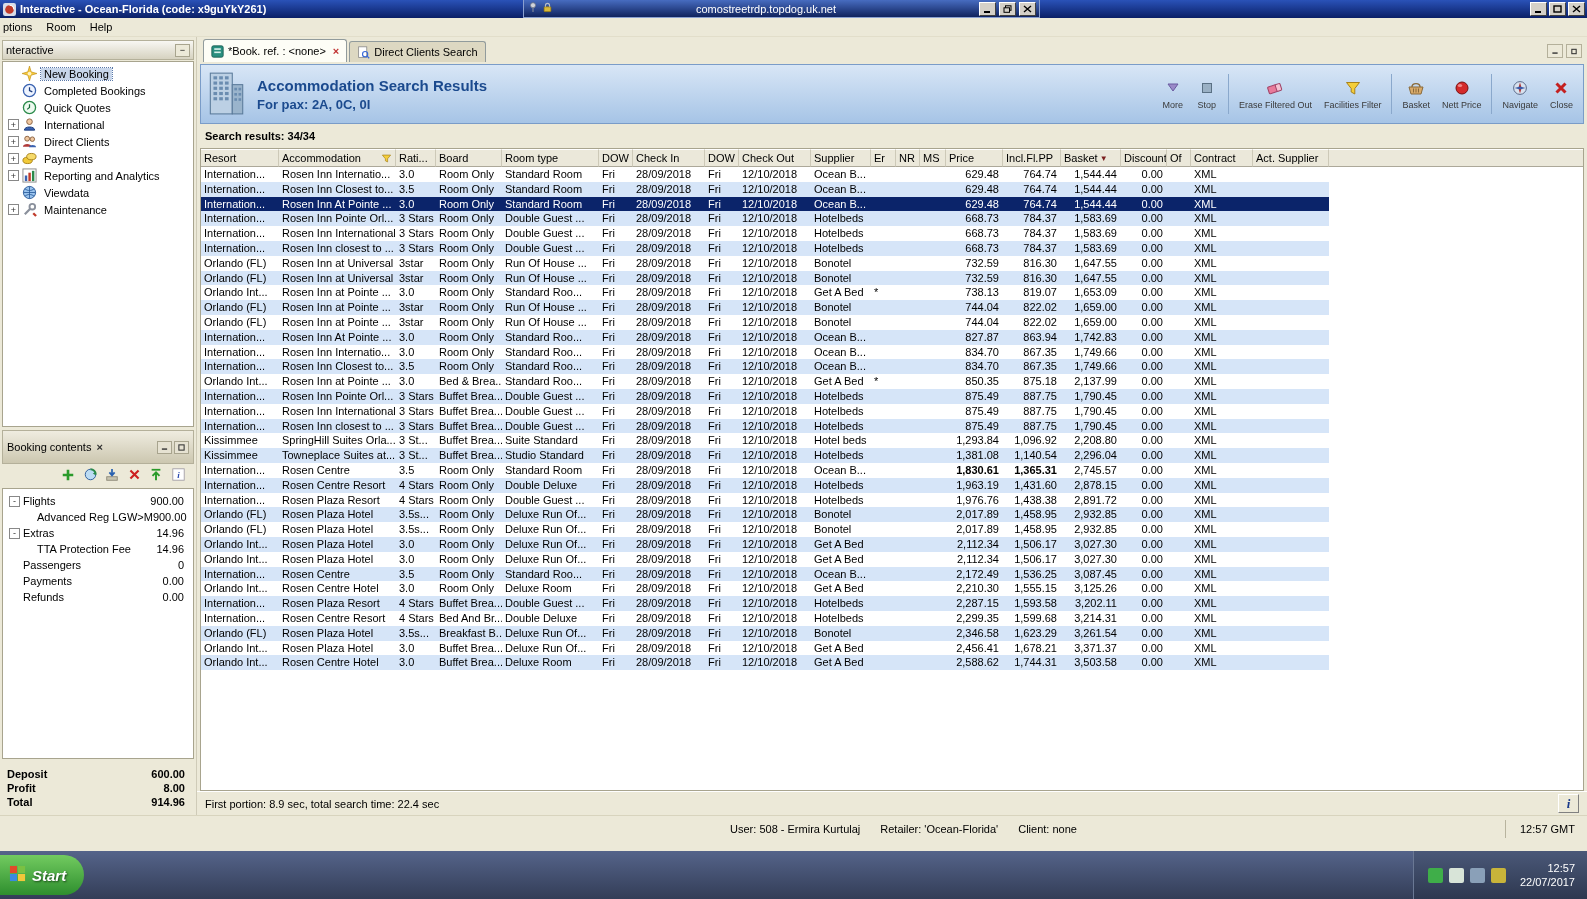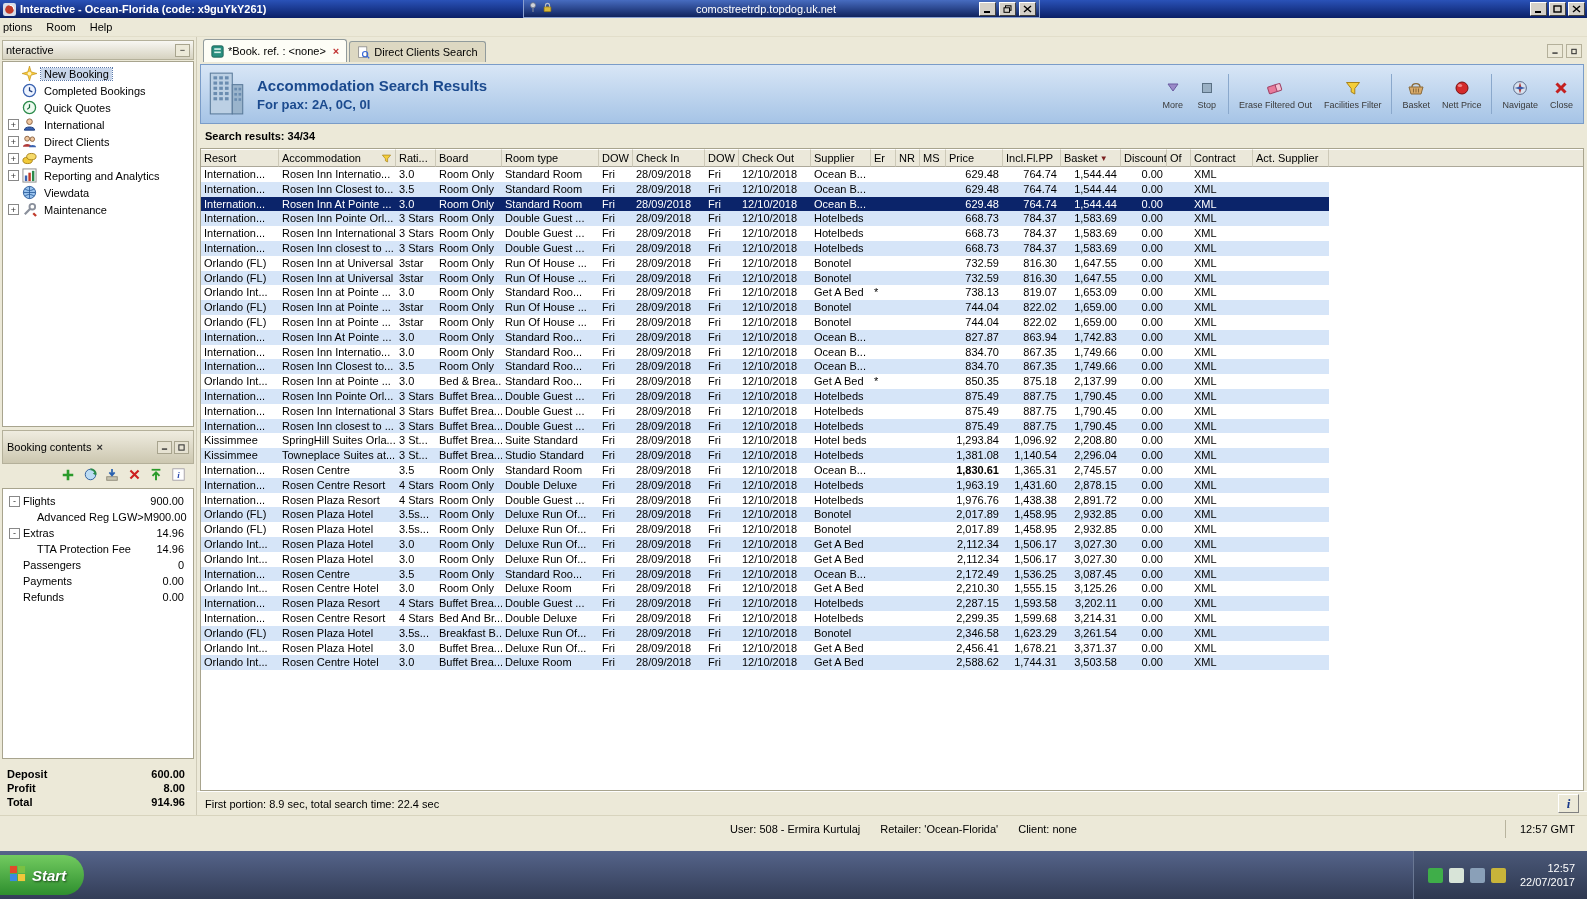--- a/index.html
+++ b/index.html
@@ -1091,21 +1091,21 @@
               <span class="gc" style="flex: 0 0 97px; width: 97px;">Standard Room</span>
               <span class="gc" style="flex: 0 0 34px; width: 34px;">Fri</span>
               <span class="gc" style="flex: 0 0 72px; width: 72px;">28/09/2018</span>
               <span class="gc" style="flex: 0 0 34px; width: 34px;">Fri</span>
               <span class="gc" style="flex: 0 0 72px; width: 72px;">12/10/2018</span>
               <span class="gc" style="flex: 0 0 60px; width: 60px;">Ocean B...</span>
               <span class="gc" style="flex: 0 0 25px; width: 25px;"></span>
               <span class="gc" style="flex: 0 0 24px; width: 24px;"></span>
               <span class="gc" style="flex: 0 0 26px; width: 26px;"></span>
               <span class="gc right" style="flex: 0 0 57px; width: 57px; font-weight: bold;">1,830.61</span>
-              <span class="gc right" style="flex: 0 0 58px; width: 58px;">1,365.31</span>
+              <span class="gc right" style="flex: 0 0 58px; width: 58px; font-weight: bold;">1,365.31</span>
               <span class="gc right" style="flex: 0 0 60px; width: 60px;">2,745.57</span>
               <span class="gc right" style="flex: 0 0 46px; width: 46px;">0.00</span>
               <span class="gc" style="flex: 0 0 24px; width: 24px;"></span>
               <span class="gc" style="flex: 0 0 62px; width: 62px;">XML</span>
               <span class="gc" style="flex: 0 0 76px; width: 76px;"></span>
             </div>
             <div class="gr alt" style="width: 1128px;">
               <span class="gc" style="flex: 0 0 78px; width: 78px;">Internation...</span>
               <span class="gc" style="flex: 0 0 117px; width: 117px;">Rosen Centre Resort</span>
               <span class="gc" style="flex: 0 0 40px; width: 40px;">4 Stars</span>

